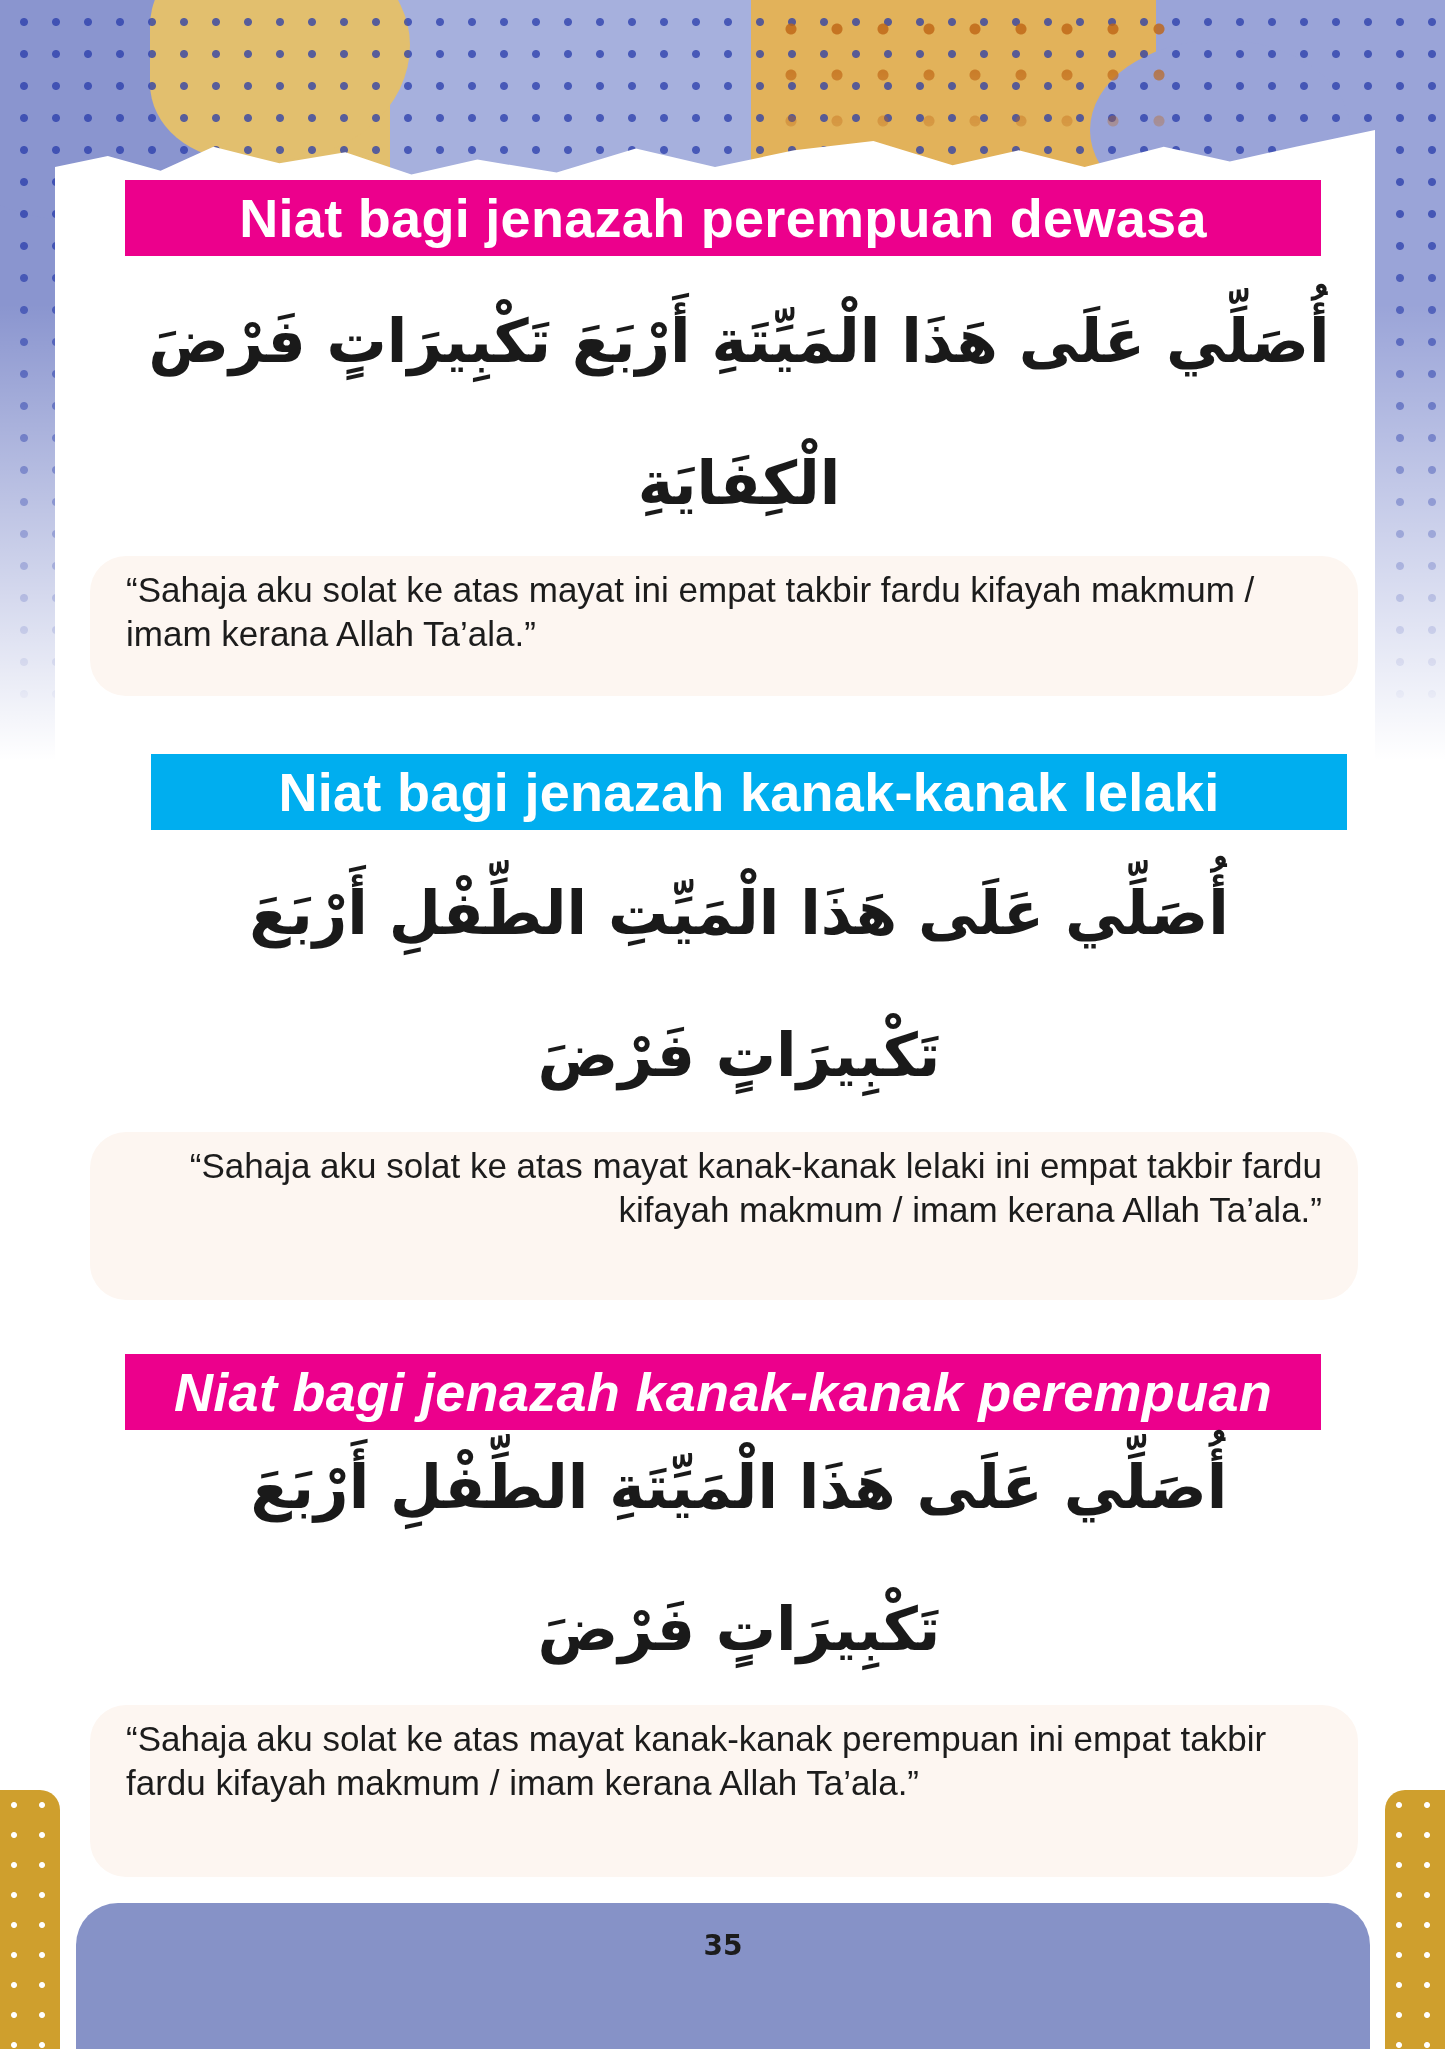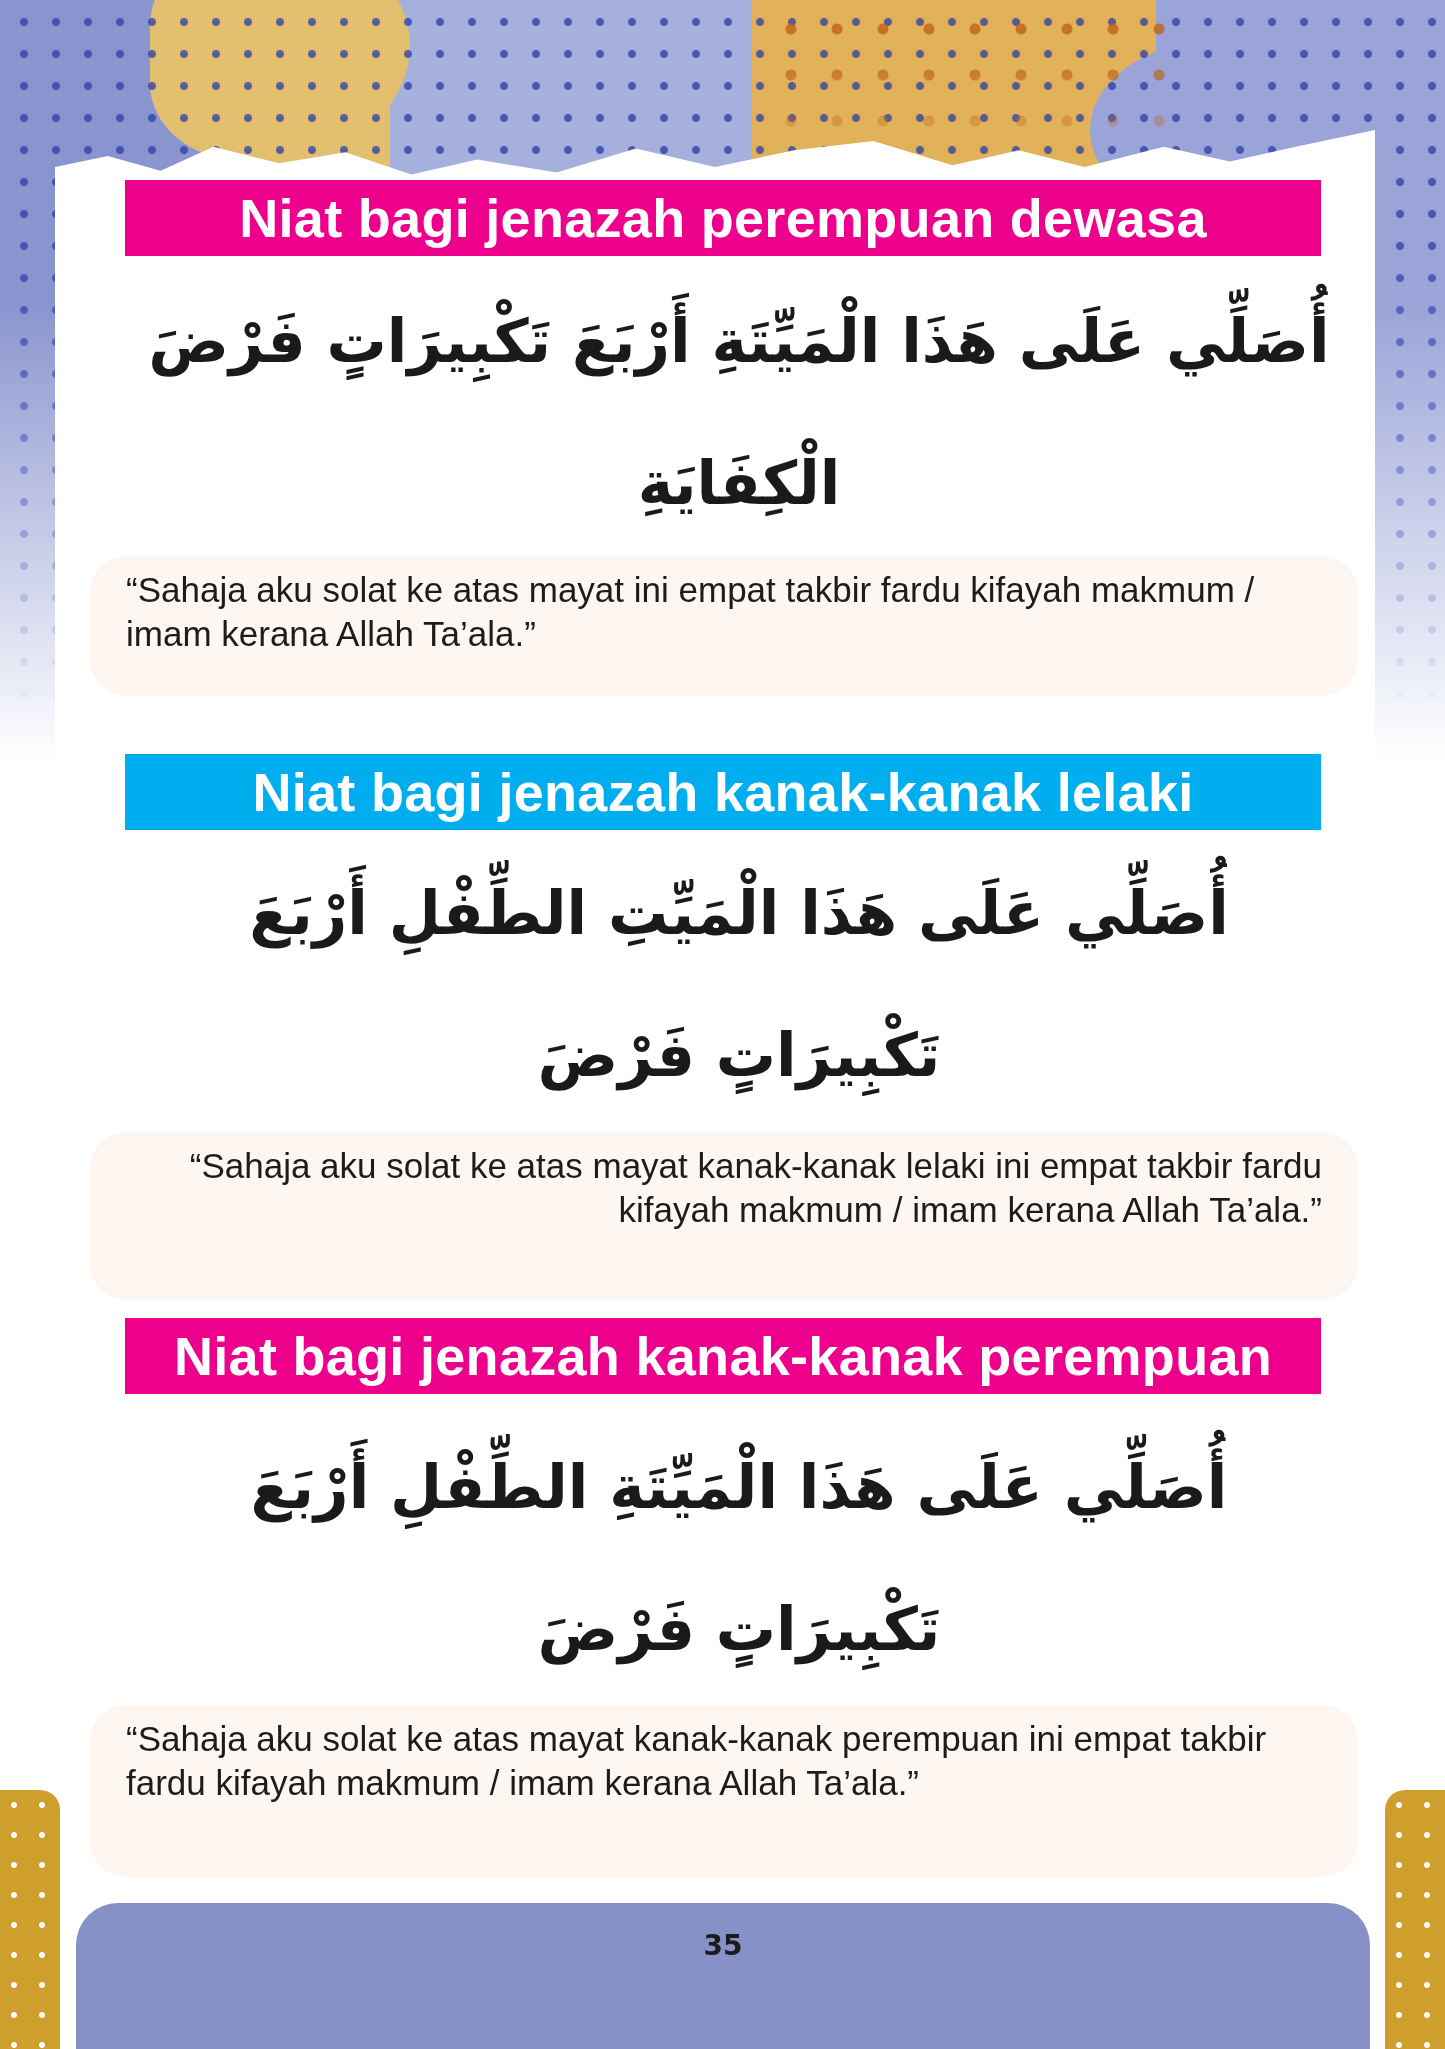--- a/index.html
+++ b/index.html
@@ -49,21 +49,21 @@
 
   
   .section-title {
     position:absolute; left:125px; width:1196px; height:76px;
     color:#ffffff; text-align:center;
     font-family:"Liberation Sans", sans-serif; font-weight:bold;
     font-size:54px; line-height:76px; letter-spacing:0.3px;
     white-space:nowrap;
   }
   .pink { background:#ec008c; }
-  .blue { background:#00aeef; }
+  .blue { background:#00aeef;margin-left:26px; }
 
   .arabic {
     position:absolute; left:141px; width:1196px;
     direction:rtl; text-align:center; color:#1a1a1a;
     font-family:"DejaVu Sans", sans-serif; font-weight:bold;
     font-size:60px; line-height:142px;
   }
   .translation {
     position:absolute; left:90px; width:1268px;
     background:#fdf6f1; border-radius:36px;
@@ -106,21 +106,21 @@
 
 <div class="section-title blue" style="top:754px;">Niat bagi jenazah kanak-kanak lelaki</div>
 <div class="arabic" style="top:842px;">
   <div>أُصَلِّي عَلَى هَذَا الْمَيِّتِ الطِّفْلِ أَرْبَعَ تَكْبِيرَاتٍ فَرْضَ</div>
   <div>الْكِفَايَةِ مَأْمُومًا / إِمَامًا لِلَّهِ تَعَالَى.</div>
 </div>
 <div class="translation" style="top:1132px; height:168px;text-align:right;">
   <span>“Sahaja aku solat ke atas mayat kanak-kanak lelaki ini empat takbir fardu kifayah makmum / imam kerana Allah Ta’ala.”</span>
 </div>
 
-<div class="section-title pink" style="top:1318px;">Niat bagi jenazah kanak-kanak perempuan</div>
+<div class="section-title pink" style="top:1354px;font-style:italic;">Niat bagi jenazah kanak-kanak perempuan</div>
 <div class="arabic" style="top:1416px;">
   <div>أُصَلِّي عَلَى هَذَا الْمَيِّتَةِ الطِّفْلِ أَرْبَعَ تَكْبِيرَاتٍ فَرْضَ</div>
   <div>الْكِفَايَةِ مَأْمُومًا / إِمَامًا لِلَّهِ تَعَالَى.</div>
 </div>
 <div class="translation" style="top:1705px; height:172px;">
   <span>“Sahaja aku solat ke atas mayat kanak-kanak perempuan ini empat takbir fardu kifayah makmum / imam kerana Allah Ta’ala.”</span>
 </div>
 
 <div class="footer-bar">
   <div class="page-number">35</div>

